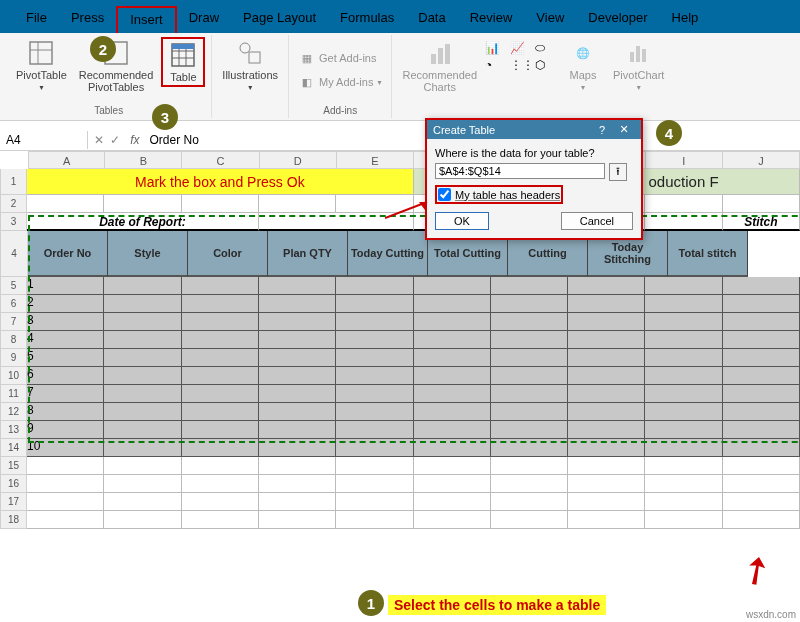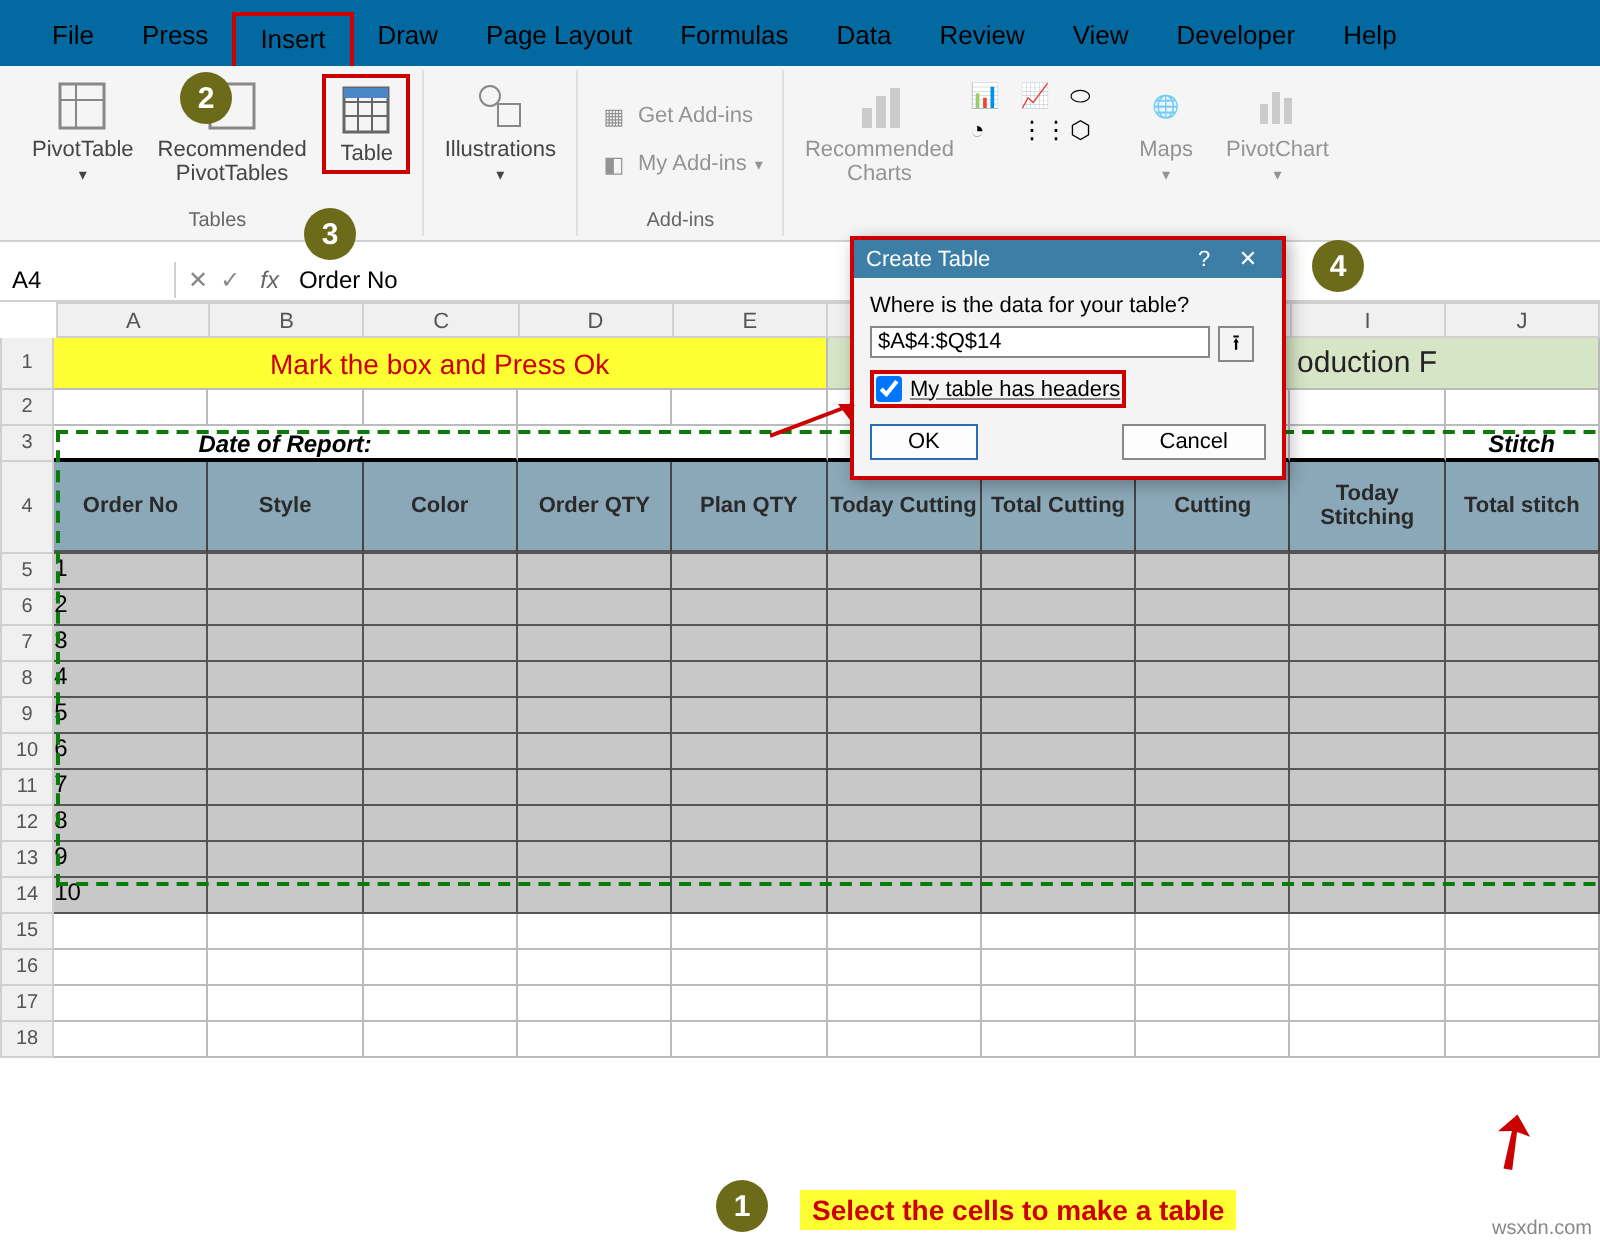--- a/index.html
+++ b/index.html
@@ -45,21 +45,21 @@
 .dialog .titlebar .sp{flex:1}
 .dialog .titlebar .tbtn{width:22px;text-align:center;cursor:pointer}
 .dialog .body{padding:8px;background:#f4f4f4}
 .dialog input[type=text]{width:170px;border:1px solid #888;padding:1px 3px;font-size:11px}
 .dialog .range{display:flex;align-items:flex-start;gap:4px;margin:4px 0}
 .dialog .range .rs{width:18px;height:18px;border:1px solid #888;display:flex;align-items:center;justify-content:center}
 .dialog label{text-decoration:underline;text-decoration-color:#888}
 .dialog .btns{display:flex;justify-content:space-between;gap:8px;margin-top:8px}
 .dialog button{padding:2px 18px;border:1px solid #888;background:#fdfdfd;font-size:11px}
 .dialog button.ok{border:1px solid #2a6db8}
-.callout{position:absolute;left:400px;top:595px;background:#ffff33;color:#c00;font-weight:bold;padding:2px 6px;font-size:14px}
+.callout{position:absolute;left:388px;top:595px;background:#ffff33;color:#c00;font-weight:bold;padding:2px 6px;font-size:14px}
 .arrow{position:absolute;color:#c00;font-size:38px;transform:rotate(-35deg)}
 .watermark{position:absolute;right:4px;bottom:2px;font-size:10px;color:#888}
 svg{display:block}
 </style>
 </head>
 <body>
 
 <div class="ribbon-tabs">
   <div>File</div>
   <div>Press</div>
@@ -234,21 +234,20 @@
         <div class="cell" style="width: 160px;"></div>
         <div class="cell" style="width: 240px;">Cutting</div>
         <div class="cell" style="width: 80px;"></div>
         <div class="cell" style="width: 80px;">Stitch</div>
       </div>
       <div class="row row4">
         <div class="rh">4</div>
         <div class="cell">Order No</div>
         <div class="cell">Style</div>
         <div class="cell">Color</div>
-        <div class="cell">Order QTY</div>
         <div class="cell">Plan QTY</div>
         <div class="cell">Today Cutting</div>
         <div class="cell">Total Cutting</div>
         <div class="cell">Cutting</div>
         <div class="cell">Today Stitching</div>
         <div class="cell">Total stitch</div>
       </div>
       <div class="row datarow">
         <div class="rh">5</div>
         <div class="cell">1</div>

